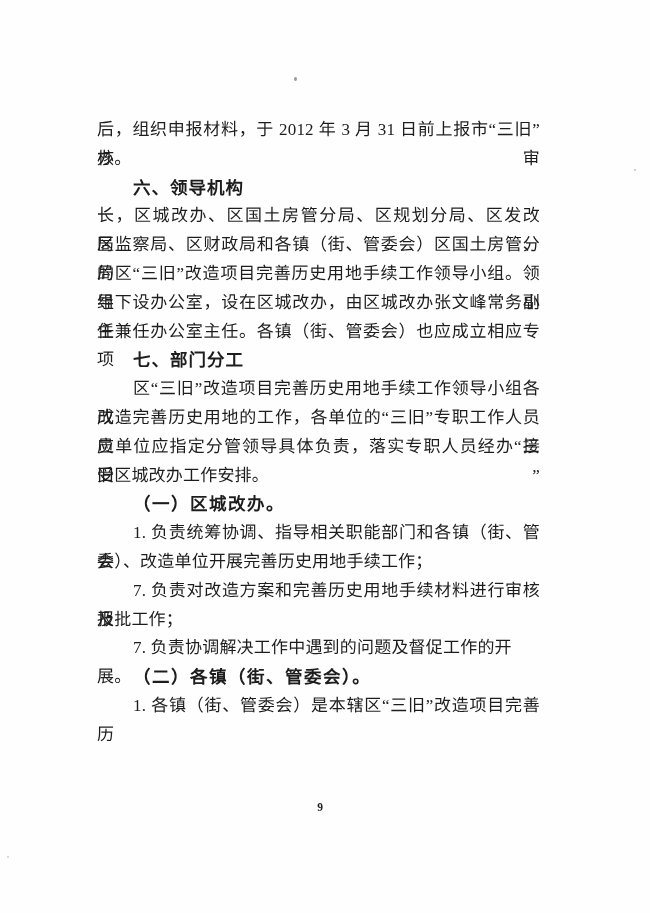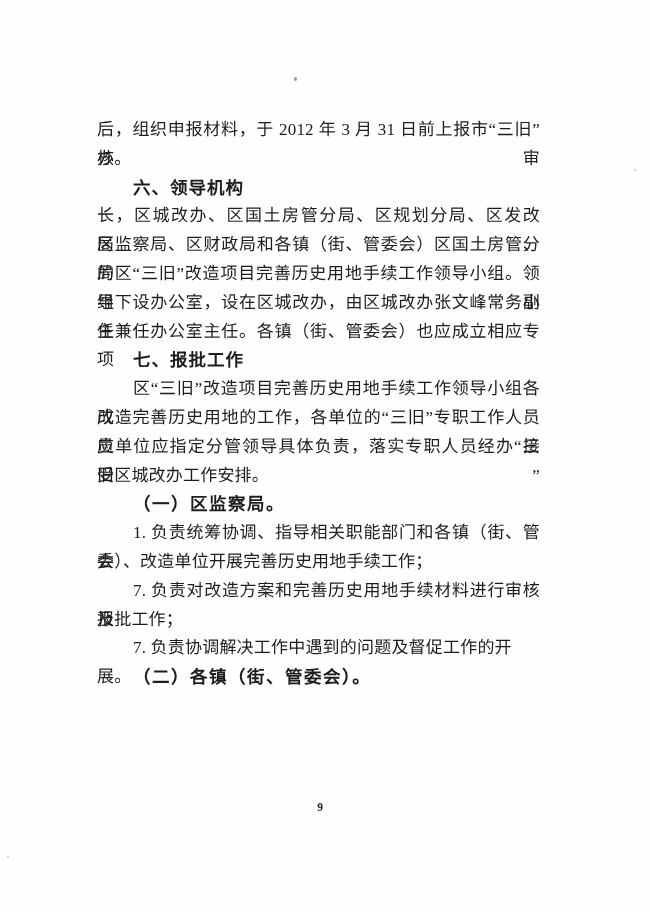--- a/index.html
+++ b/index.html
@@ -71,28 +71,29 @@
 
   <div class="textblock" id="textblock">
       <div class="line body fill">后，组织申报材料，于 2012 年 3 月 31 日前上报市“三旧”办审</div>
       <div class="line body">核。</div>
       <div class="line heading indent">六、领导机构</div>
       <div class="line body fill">长，区城改办、区国土房管分局、区规划分局、区发改局、</div>
       <div class="line body fill">区监察局、区财政局和各镇（街、管委会）区国土房管分局</div>
       <div class="line body fill">的区“三旧”改造项目完善历史用地手续工作领导小组。领导小</div>
       <div class="line body fill">组下设办公室，设在区城改办，由区城改办张文峰常务副主</div>
       <div class="line body fill">任兼任办公室主任。各镇（街、管委会）也应成立相应专项</div>
-      <div class="line heading indent">七、报批工作</div>
+      <div class="line heading indent">七、部门分工</div>
       <div class="line body indent fill">区“三旧”改造项目完善历史用地手续工作领导小组各成</div>
       <div class="line body fill">改造完善历史用地的工作，各单位的“三旧”专职工作人员应接</div>
       <div class="line body fill">员单位应指定分管领导具体负责，落实专职人员经办“三旧”</div>
       <div class="line body">受区城改办工作安排。</div>
-      <div class="line subheading indent">（一）区监察局。</div>
+      <div class="line subheading indent">（一）区城改办。</div>
       <div class="line body indent fill">1. 负责统筹协调、指导相关职能部门和各镇（街、管委</div>
       <div class="line body">会）、改造单位开展完善历史用地手续工作；</div>
       <div class="line body indent fill">7. 负责对改造方案和完善历史用地手续材料进行审核及</div>
       <div class="line body">报批工作；</div>
       <div class="line body indent">7. 负责协调解决工作中遇到的问题及督促工作的开展。</div>
       <div class="line subheading indent">（二）各镇（街、管委会）。</div>
+      <div class="line body indent fill">1. 各镇（街、管委会）是本辖区“三旧”改造项目完善历</div>
     </div>
 
   <div class="pagenum">9</div>
 </div>
 
 </body></html>

